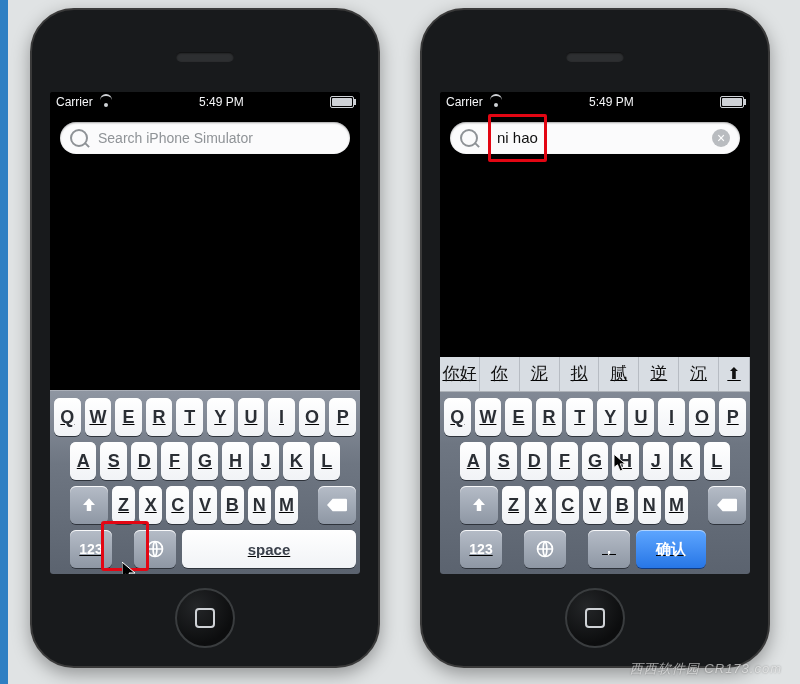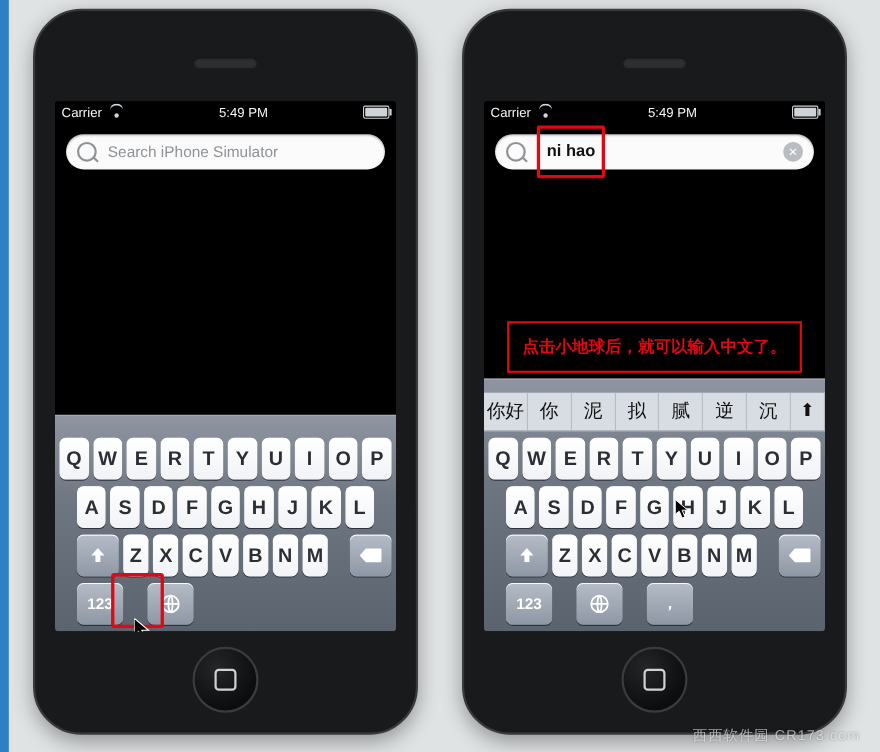--- a/index.html
+++ b/index.html
@@ -115,21 +115,21 @@
   display: flex; align-items: center; gap: 10px;
   padding: 0 10px;
 }
 .sb-icon {
   width: 14px; height: 14px; border: 2px solid #8f9397; border-radius: 50%; position: relative;
 }
 .sb-icon::after { content:""; position:absolute; width: 6px; height:2px; background:#8f9397; transform:rotate(45deg); bottom:-1px; right:-4px; }
 .sb-placeholder { color:#8f9397; font-size: 14px; flex:1; }
 
 .input-box {
-  border:3px solid #e30613; padding:12px 6px; font-size:15px; font-weight:700;
+  border:3px solid #e30613; padding:12px 6px; font-size:15px; font-weight:400;
   color:#111; line-height: 1.15; border-radius:2px;
 }
 .clear-btn {
   width: 18px; height: 18px; border-radius: 50%; background:#b9bcc0; display:flex; align-items:center; justify-content:center;
 }
 .clear-btn::before{content:"×"; color:#fff; font-size:14px; line-height:1;}
 
 .annotation {
   position: absolute;
   left: 50%; top: 200px; transform:translateX(-50%);
@@ -139,22 +139,23 @@
   font-weight: 700;
   padding: 12px 12px;
   white-space: nowrap;
 }
 
 
 .kbd {
   position: absolute;
   left: 0; right: 0; bottom: 0;
   background: linear-gradient(#8f96a2,#6e7682 40%,#5b636f);
-  padding: 21px 4px 6px 4px;
+  padding: 8px 4px 6px 4px;
   box-shadow: inset 0 1px 0 rgba(255,255,255,.25);
+  text-decoration: underline;
 }
 .cand {
   display:flex; gap:0; padding:0; margin: -8px -4px 6px -4px;
   background:#d8dde3; border-bottom:1px solid #adb2b8;
 }
 .cand .item {
   flex:1; text-align:center; font-size:17px; line-height:34px; color:#111;
   border-right:1px solid #b7bcc3;
 }
 .cand .item.arrow { flex:0 0 30px; font-size:16px; }
@@ -193,21 +194,21 @@
   position: absolute;
   width: 0; height: 0;
   pointer-events: none;
 }
 .cursor svg { position: absolute; left: 0; top: 0; }
 
 .watermark {
   position: absolute;
   right: 18px; bottom: 6px;
   color: rgba(255,255,255,.6);
-  font-size: 13px; 
+  font-size: 13px; font-style: italic;
   letter-spacing: 1px;
   pointer-events: none;
   text-shadow: 0 0 2px rgba(0,0,0,.4);
   margin-left: 14px;
 }
 </style>
 </head>
 <body>
 
 <div class="page-edge"></div>
@@ -281,20 +282,21 @@
           </div>
         </div>
         <div class="kb-bottom">
           <div class="key special sys">123</div>
           <div class="key special sys" style="position:relative;">
             <svg viewBox="0 0 24 24" width="20" height="20" stroke="#fff" fill="none" stroke-width="2">
               <circle cx="12" cy="12" r="9"></circle>
                 <path d="M3 12h18M12 3c3 3 3 15 0 18M12 3c-3 3-3 15 0 18"></path>
             </svg>
           </div>
+          <div class="key space">space</div>
         </div>
       </div>
 
       <div class="red-box" style="left:51px; bottom:3px; width:42px; height:44px;"></div>
       <div class="cursor" style="left:72px; bottom:12px;">
         <svg width="16" height="20" viewBox="0 0 16 20">
             <path d="M0 0l0 15 4-3 3 7 3-1-3-7 6 0z" fill="#000" stroke="#fff" stroke-width="1"></path>
           </svg>
       </div>
     </div>
@@ -319,21 +321,20 @@
         </div>
       </div>
 
       <div class="searchbar">
         <span class="sb-icon"></span>
         <span class="input-box">ni hao</span>
         <span style="flex:1"></span>
         <span class="clear-btn"></span>
       </div>
 
-      <div class="annotation">点击小地球后，就可以输入中文了。</div>
 
       <div class="kbd">
         <div class="cand" id="r-cand">
             <div class="item">你好</div>
             <div class="item">你</div>
             <div class="item">泥</div>
             <div class="item">拟</div>
             <div class="item">腻</div>
             <div class="item">逆</div>
             <div class="item">沉</div>
@@ -385,20 +386,21 @@
         </div>
         <div class="kb-bottom">
           <div class="key special sys">123</div>
           <div class="key special sys">
             <svg viewBox="0 0 24 24" width="20" height="20" stroke="#fff" fill="none" stroke-width="2">
               <circle cx="12" cy="12" r="9"></circle>
                 <path d="M3 12h18M12 3c3 3 3 15 0 18M12 3c-3 3-3 15 0 18"></path>
             </svg>
           </div>
           <div class="key special sys">，</div>
+          <div class="key go confirm">确认</div>
         </div>
       </div>
 
       <div class="cursor" style="left:174px; bottom:120px;">
         <svg width="14" height="18" viewBox="0 0 16 20">
             <path d="M0 0l0 15 4-3 3 7 3-1-3-7 6 0z" fill="#000" stroke="#fff" stroke-width="1"></path>
           </svg>
       </div>
     </div>
     <div class="home-btn">

